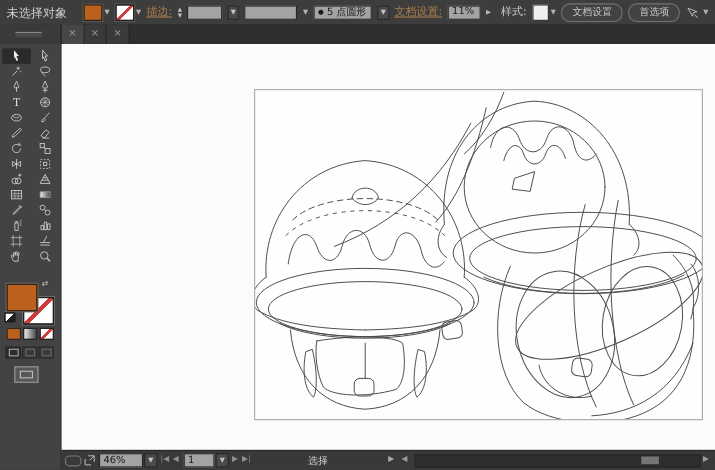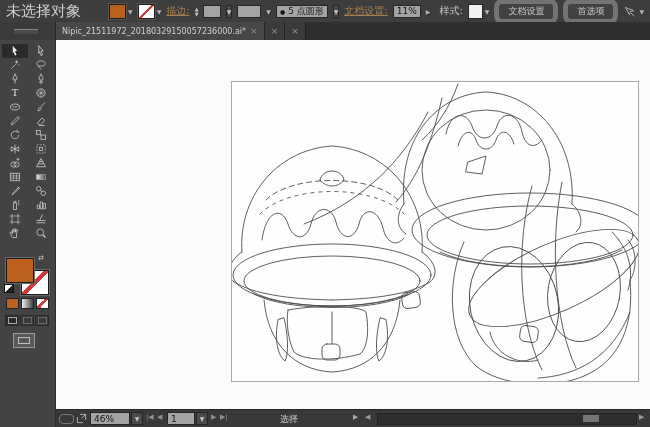--- a/index.html
+++ b/index.html
@@ -3,35 +3,35 @@
 <meta charset="utf-8">
 <style>
   html,body{margin:0;padding:0;background:#2b2b2b;}
   .app{position:relative;width:650px;height:427px;background:#3c3c3c;overflow:hidden;
        font-family:"DejaVu Sans","Liberation Sans",sans-serif;-webkit-font-smoothing:antialiased;}
 
   
   .control-bar{position:absolute;top:0;left:0;right:0;height:22px;background:#3d3d3d;
        border-bottom:1px solid #2c2c2c;display:flex;align-items:center;padding:0 6px;gap:5px;
        font-size:10px;color:#c9c9c9;white-space:nowrap;}
-  .status-label{font-size:15px;color:#cfcfcf;margin-right:23px;}
+  .status-label{font-size:11px;color:#cfcfcf;margin-right:10px;}
   .swatch-group{display:flex;align-items:center;gap:2px;}
   .swatch{width:15px;height:13px;border:1px solid #1e1e1e;box-shadow:0 0 0 1px #555;}
   .swatch.fill-swatch{background:#bc601e;}
   .swatch.none-swatch{background:linear-gradient(135deg,#fff 43%,#cf3a3a 43%,#cf3a3a 57%,#fff 57%);}
   .dd-glyph{font-size:6px;color:#b5b5b5;}
   .panel-link{color:#a97f4e;text-decoration:underline;font-size:10px;}
   .stepper{display:flex;flex-direction:column;line-height:4px;font-size:5px;color:#c5c5c5;gap:1px;}
   .input-light{background:#a3a3a3;border:1px solid #262626;color:#161616;height:13px;
        font-size:9px;display:flex;align-items:center;padding:0 3px;box-sizing:border-box;}
   .dd-btn{width:12px;height:13px;background:#4a4a4a;border:1px solid #262626;display:flex;
        align-items:center;justify-content:center;font-size:6px;color:#c5c5c5;box-sizing:border-box;}
   .brush-box{width:62px;gap:3px;}
   .style-swatch{width:13px;height:13px;background:#f0f0f0;border:1px solid #262626;}
-  .chrome-btn{height:15px;padding:0 9px;border:5px solid #737373;border-radius:8px;background:#424242;
+  .chrome-btn{height:15px;padding:0 9px;border:1px solid #737373;border-radius:8px;background:#424242;
        color:#c9c9c9;font-size:9px;display:flex;align-items:center;}
   .ws-icon{display:flex;align-items:center;gap:3px;color:#c5c5c5;}
 
   
   .tab-bar{position:absolute;top:22px;left:0;right:0;height:18px;background:#2f2f2f;display:flex;}
   .tab-corner{width:55px;background:#3a3a3a;border-right:1px solid #242424;position:relative;}
   .tab-corner .grip{position:absolute;left:14px;top:7px;width:24px;height:4px;background:#4a4a4a;
        border-top:1px solid #8a8a8a;}
   .tabs{display:flex;flex:1;overflow:hidden;}
   .tab{display:flex;align-items:center;gap:4px;padding:0 6px;font-size:8px;color:#b2b2b2;
@@ -262,21 +262,20 @@
       <span class="dd-glyph">▼</span>
     </span>
   </div>
 
   <div class="tab-bar">
     <div class="tab-corner">
         <div class="grip"></div>
       </div>
     <div class="tabs" id="tabs">
         <div class="tab active">
-          <span>Nipic_21511972_20180329150057236000.ai*</span>
           <span class="tab-close">×</span>
         </div>
         <div class="tab">
           <span class="tab-close">×</span>
         </div>
         <div class="tab">
           <span class="tab-close">×</span>
         </div>
       </div>
   </div>

